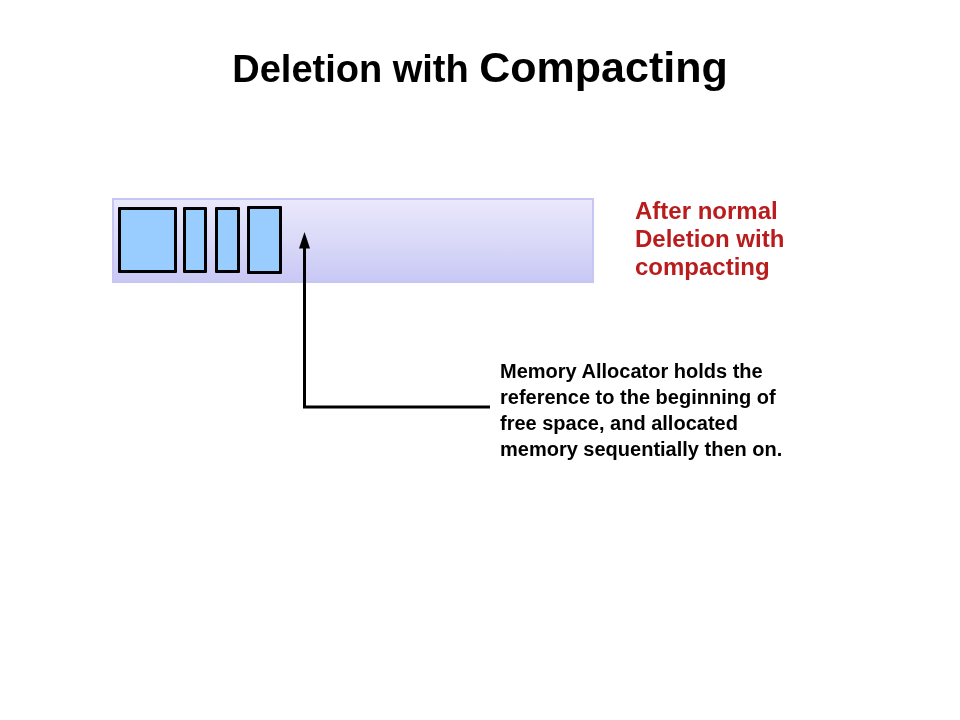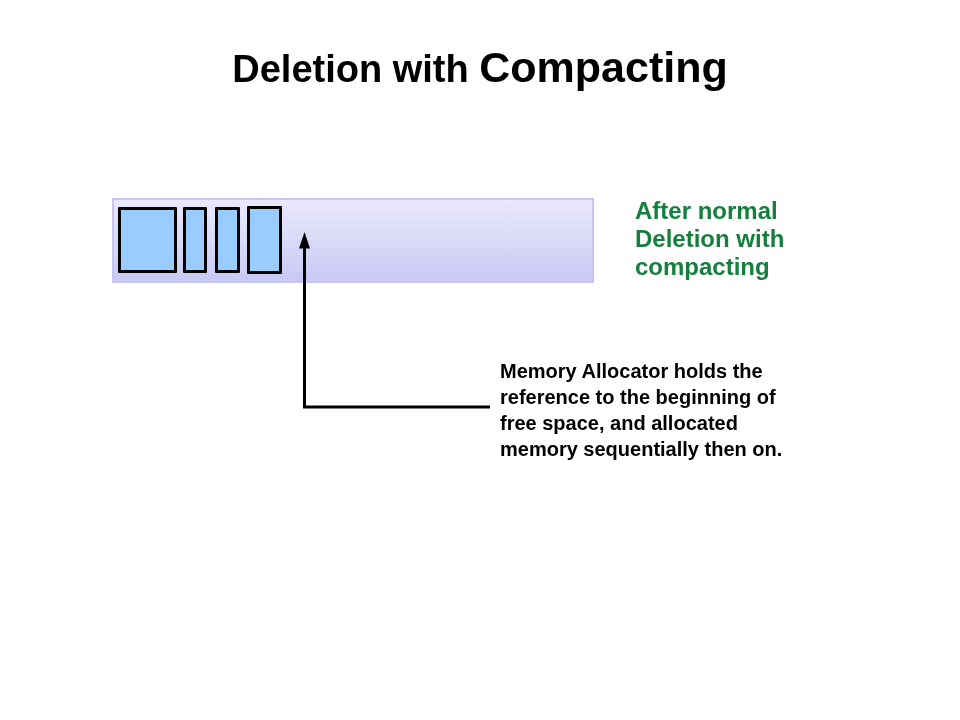--- a/index.html
+++ b/index.html
@@ -37,21 +37,21 @@
     border-radius: 1px;
   }
   .block-1 { left: 4px;   top: 7px; width: 59px; height: 66px; }
   .block-2 { left: 69px;  top: 7px; width: 24px; height: 66px; }
   .block-3 { left: 101px; top: 7px; width: 25px; height: 66px; }
   .block-4 { left: 133px; top: 6px; width: 35px; height: 68px; }
 
   
   .bar-caption {
     position: absolute; left: 635px; top: 197px; width: 230px;
-    color: #15803d; font-size: 24px; font-weight: bold;
+    color: #b91c1c; font-size: 24px; font-weight: bold;
     line-height: 28px; white-space: pre-line;
   }
 
   
   .annotation {
     position: absolute; left: 500px; top: 358px; width: 390px;
     color: #000; font-size: 20px; font-weight: bold;
     line-height: 26px; white-space: pre-line;
   }
 

